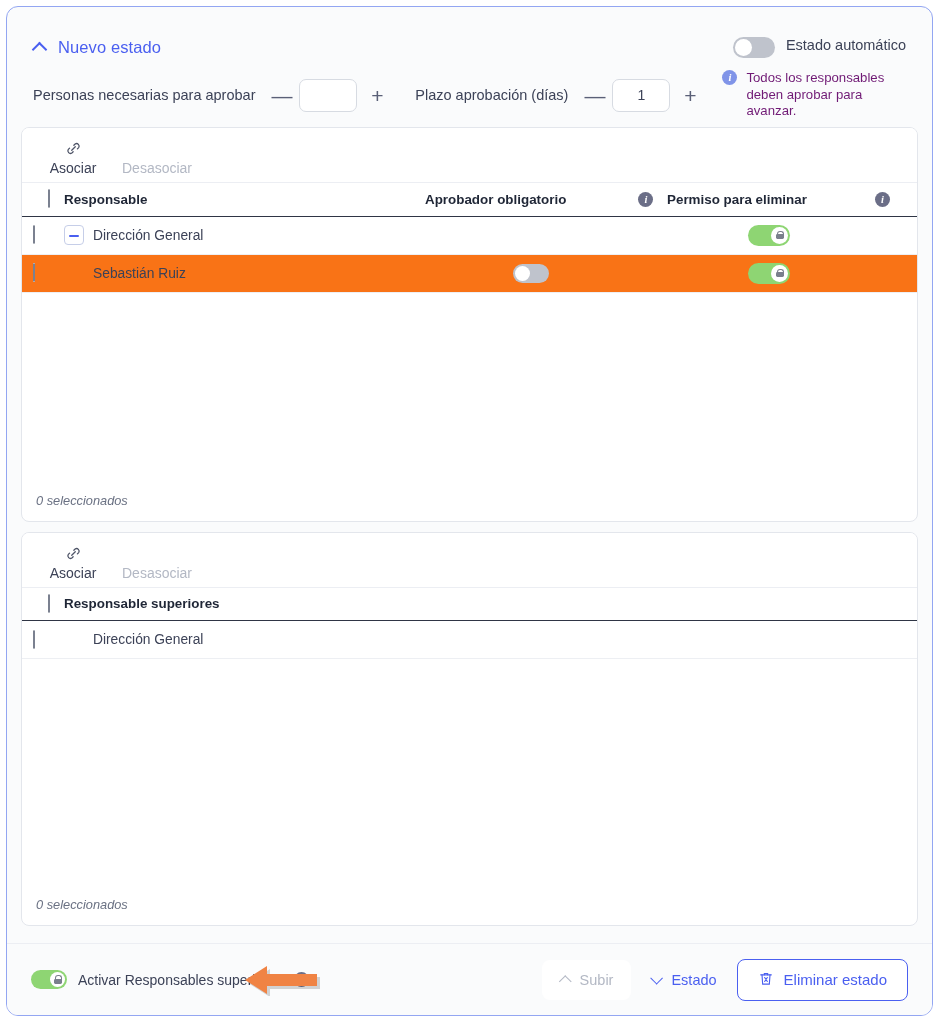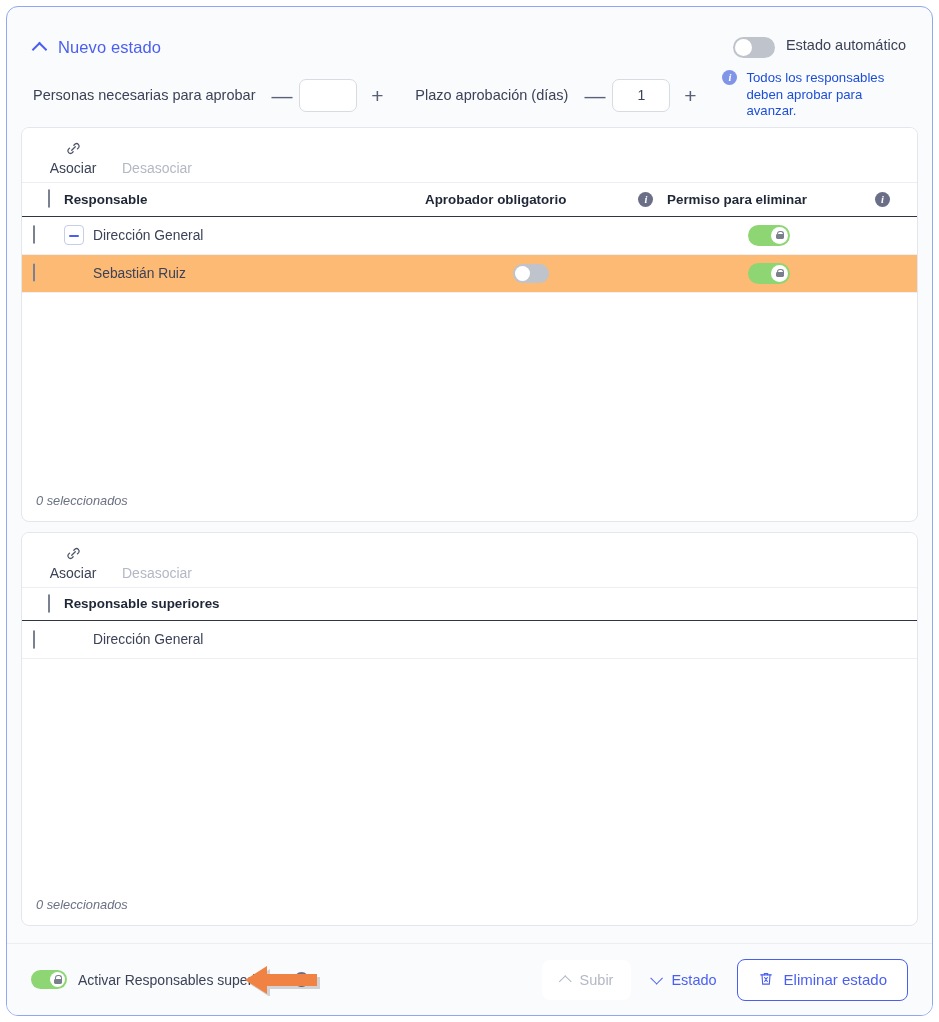--- a/index.html
+++ b/index.html
@@ -108,21 +108,21 @@
   .gap-2 { width: 38px; }
   .hint-group { display: flex; align-items: flex-start; gap: 9px; margin-left: 24px; }
   .info-dot {
     width: 15px; height: 15px; border-radius: 50%;
     background: #6b6e87; color: #ffffff;
     font-size: 10.5px; font-weight: bold; font-style: italic;
     display: flex; align-items: center; justify-content: center;
     flex: none; font-family: "Liberation Serif", serif;
   }
   .info-dot.blue { background: #8094e8; }
-  .hint-text { color: #1d4ed8; font-size: 13.2px; line-height: 1.28; max-width: 210px; }
+  .hint-text { color: #701a75; font-size: 13.2px; line-height: 1.28; max-width: 210px; }
 
   
   .panel {
     margin: 10px 14px 0 14px;
     background: #ffffff;
     border: 1px solid #e3e6ec;
     border-radius: 8px;
     overflow: hidden;
   }
   .panel-toolbar {
@@ -142,21 +142,21 @@
 
   
   table.grid { width: 100%; border-collapse: collapse; table-layout: fixed; }
   table.grid th, table.grid td { padding: 0; }
   .th-row { height: 33px; border-bottom: 1.4px solid #2f3545; }
   .th-cell {
     font-size: 13.4px; font-weight: bold; color: #1f2636;
     text-align: left; vertical-align: middle;
   }
   .tr-row { height: 38px; border-bottom: 1px solid #edeff3; }
-  .tr-row.alt { background: #fdba74; }
+  .tr-row.alt { background: #f97316; }
   .td-cell { font-size: 13.8px; color: #3c4257; vertical-align: middle; }
 
   .col-check { width: 42px; }
   .col-name  { width: auto; }
   .col-appr  { width: 250px; }
   .col-perm  { width: 250px; }
 
   .chk {
     width: 19px; height: 19px; border: 1.5px solid #7b8190;
     border-radius: 4px; background: #ffffff; cursor: pointer;

